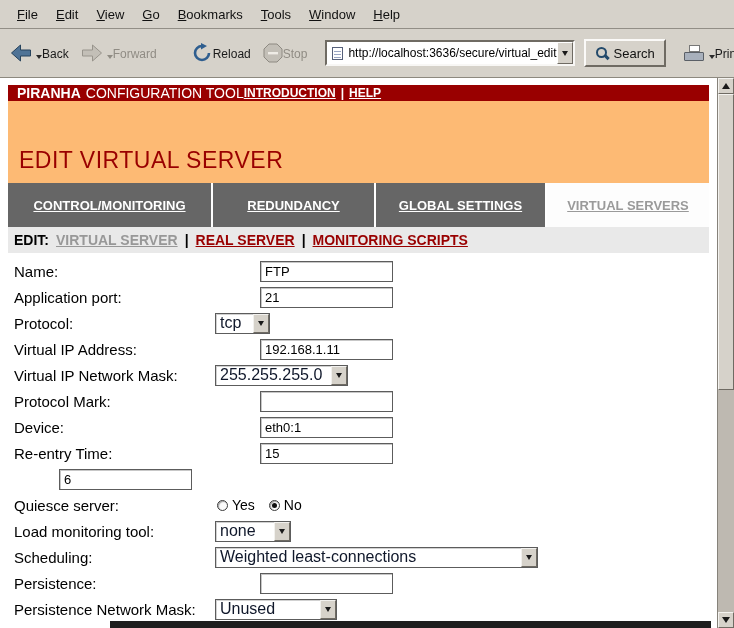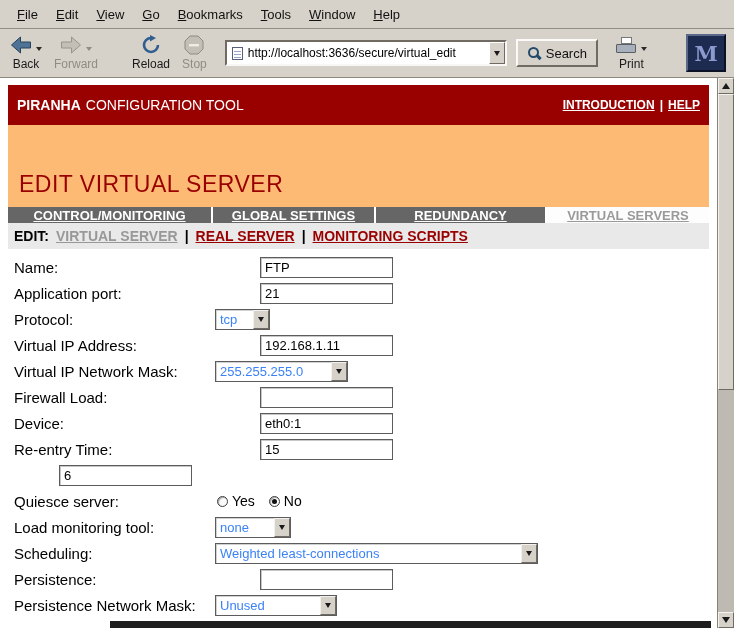--- a/index.html
+++ b/index.html
@@ -9,21 +9,21 @@
 
   
   .menubar{position:absolute;top:0;left:0;width:734px;height:29px;display:flex;align-items:center;
     padding-left:8px;background:#d6d2ca;border-bottom:1px solid #928e86;}
   .menu-item{padding:5px 9px;font-size:13px;color:#111;cursor:default;}
   .menu-item .accel{text-decoration:underline;}
 
   
   .toolbar{position:absolute;top:29px;left:0;width:734px;height:49px;display:flex;align-items:center;
     background:#d6d2ca;border-bottom:1px solid #8d897f;padding:0 6px;}
-  .tbtn{display:flex;flex-direction:column;align-items:center;padding:2px 4px;margin-right:4px;}
+  .tbtn{display:flex;flex-direction:row;align-items:center;padding:2px 4px;margin-right:4px;}
   .tbtn-row{display:flex;align-items:center;gap:2px;height:20px;}
   .tbtn-label{font-size:12px;color:#1a1a1a;margin-top:2px;}
   .tbtn.disabled .tbtn-label{color:#908c84;}
   .dd-arrow{width:0;height:0;border-left:3.5px solid transparent;border-right:3.5px solid transparent;
     border-top:4.5px solid #2a2a2a;margin-left:2px;align-self:flex-end;margin-bottom:4px;}
   .tbtn.disabled .dd-arrow{border-top-color:#908c84;}
   .gap-l{margin-left:22px;}
 
   .url-group{display:flex;align-items:center;height:26px;width:282px;margin-left:10px;background:#fff;
     border:2px solid;border-color:#6f6b63 #f8f7f5 #f8f7f5 #6f6b63;}
@@ -45,33 +45,33 @@
   .print-icon .paper{position:absolute;top:0;left:5px;width:11px;height:7px;background:#fff;border:1px solid #777;}
   .print-icon .pbody{position:absolute;bottom:1px;left:0;width:20px;height:9px;background:#a8b0bc;border:1px solid #5a5f66;border-radius:1px;}
 
   .moz-logo{margin-left:auto;margin-right:2px;width:40px;height:38px;background:#1d2b50;
     border:2px solid;border-color:#5a6788 #0c1226 #0c1226 #5a6788;display:flex;align-items:center;justify-content:center;
     color:#8b9bd0;font-family:"DejaVu Serif",serif;font-weight:bold;font-size:21px;}
 
   
   .viewport{position:absolute;top:78px;left:0;width:717px;height:550px;background:#fff;overflow:hidden;}
 
-  .phead{margin:7px 8px 0;height:40px;background:#990000;display:flex;align-items:center;
-    justify-content:space-between;padding:0 9px;}
+  .phead{margin:7px 8px 0;height:16px;background:#990000;display:flex;align-items:center;
+    padding:0 9px;}
   .brand{color:#fff;font-size:14px;}
   .brand .strong{font-weight:bold;}
   .brand .rest{margin-left:5px;}
   .phead-links{display:flex;align-items:center;font-size:12px;font-weight:bold;color:#fff;}
   .hlink{text-decoration:underline;cursor:default;}
   .hsep{margin:0 5px;}
 
   .pband{margin:0 8px;height:82px;background:#fdba74;position:relative;}
   .page-title{position:absolute;left:11px;bottom:9px;font-size:23px;color:#990000;letter-spacing:0.5px;}
 
-  .tabs{margin:0 8px;display:flex;height:16px;gap:2px;background:#fff;}
+  .tabs{margin:0 8px;display:flex;height:44px;gap:2px;background:#fff;}
   .tab{background:#666666;color:#fff;font-weight:bold;font-size:13px;text-decoration:underline;
     display:flex;align-items:center;justify-content:center;cursor:default;white-space:nowrap;}
   .tab:nth-child(1){width:203px;}
   .tab:nth-child(2){width:161px;}
   .tab:nth-child(3){width:169px;}
   .tab:nth-child(4){flex:1;}
   .tab.active{background:#fdfdfd;color:#9a9a9a;}
 
   .subnav{margin:0 8px;height:26px;background:#e9e9e9;display:flex;align-items:center;
     padding-left:6px;font-size:14px;font-weight:bold;color:#000;}
@@ -79,21 +79,21 @@
   .subnav-link{color:#990000;text-decoration:underline;cursor:default;}
   .subnav-link.current{color:#989898;}
   .subnav .sep{margin:0 7px;color:#000;}
 
   .form{padding:5px 0 0 14px;background:#fff;}
   .form-row{display:flex;align-items:center;height:26px;}
   .flabel{flex:0 0 201px;font-size:15px;color:#000;}
   .finput{width:133px;height:21px;background:#fff;border:1px solid #5c5c5c;
     box-shadow:inset 1px 1px 0 rgba(0,0,0,0.22);font-size:13px;display:flex;align-items:center;padding:0 4px;color:#000;margin-left:45px;}
   .fselect{height:21px;border:1px solid #5c5c5c;box-shadow:inset 1px 1px 0 rgba(0,0,0,0.18);
-    background:#fff;display:flex;align-items:center;font-size:13px;color:#3b82f6;}
+    background:#fff;display:flex;align-items:center;font-size:16px;color:#0f172a;}
   .fselect .sval{flex:1;padding:0 4px;white-space:nowrap;overflow:hidden;}
   .fselect .sbtn{width:16px;height:19px;background:#d6d2ca;border:1px solid;
     border-color:#f2f1ee #6f6b63 #6f6b63 #f2f1ee;display:flex;align-items:center;justify-content:center;flex:0 0 16px;}
   [data-name="select-protocol"]{width:55px;}
   [data-name="select-virtual-ip-network-mask"]{width:133px;}
   [data-name="select-load-monitoring-tool"]{width:76px;}
   [data-name="select-scheduling"]{width:323px;}
   [data-name="select-persistence-network-mask"]{width:122px;}
 
   .radio-group{display:flex;align-items:center;gap:14px;margin-left:2px;}
@@ -215,22 +215,22 @@
         <span class="hlink" data-name="help-link">HELP</span>
       </span>
     </div>
 
     <div class="pband" data-name="red-title-band">
       <span class="page-title" data-name="page-title">EDIT VIRTUAL SERVER</span>
     </div>
 
     <div class="tabs" data-name="tab-bar">
         <div class="tab" data-name="tab-control-monitoring">CONTROL/MONITORING</div>
+        <div class="tab" data-name="tab-redundancy">REDUNDANCY</div>
         <div class="tab" data-name="tab-global-settings">GLOBAL SETTINGS</div>
-        <div class="tab" data-name="tab-redundancy">REDUNDANCY</div>
         <div class="tab active" data-name="tab-virtual-servers">VIRTUAL SERVERS</div>
       </div>
 
     <div class="subnav" data-name="subnav-bar">
       <span class="subnav-prefix" data-name="subnav-prefix">EDIT:</span>
       <span class="subnav-links" data-name="subnav-links" style="display:flex;align-items:center;">
           <span class="subnav-link current" data-name="subnav-virtual-server">VIRTUAL SERVER</span>
           <span class="sep" data-name="subnav-separator">|</span>
           <span class="subnav-link" data-name="subnav-real-server">REAL SERVER</span>
           <span class="sep" data-name="subnav-separator">|</span>
@@ -263,21 +263,21 @@
         <div class="form-row" data-name="form-row-virtual-ip-network-mask">
           <span class="flabel" data-name="label-virtual-ip-network-mask">Virtual IP Network Mask:</span>
           <div class="fselect" data-name="select-virtual-ip-network-mask">
             <span class="sval" data-name="select-value-virtual-ip-network-mask">255.255.255.0</span>
             <span class="sbtn" data-name="dropdown-button-virtual-ip-network-mask">
               <span class="tri-down small" data-name="chevron-down-icon"></span>
             </span>
           </div>
         </div>
         <div class="form-row" data-name="form-row-firewall-mark">
-          <span class="flabel" data-name="label-firewall-mark">Firewall Load:</span>
+          <span class="flabel" data-name="label-firewall-mark">Protocol Mark:</span>
           <div class="finput" data-name="input-firewall-mark"></div>
         </div>
         <div class="form-row" data-name="form-row-device">
           <span class="flabel" data-name="label-device">Device:</span>
           <div class="finput" data-name="input-device">eth0:1</div>
         </div>
         <div class="form-row" data-name="form-row-re-entry-time">
           <span class="flabel" data-name="label-re-entry-time">Re-entry Time:</span>
           <div class="finput" data-name="input-re-entry-time">15</div>
         </div>

